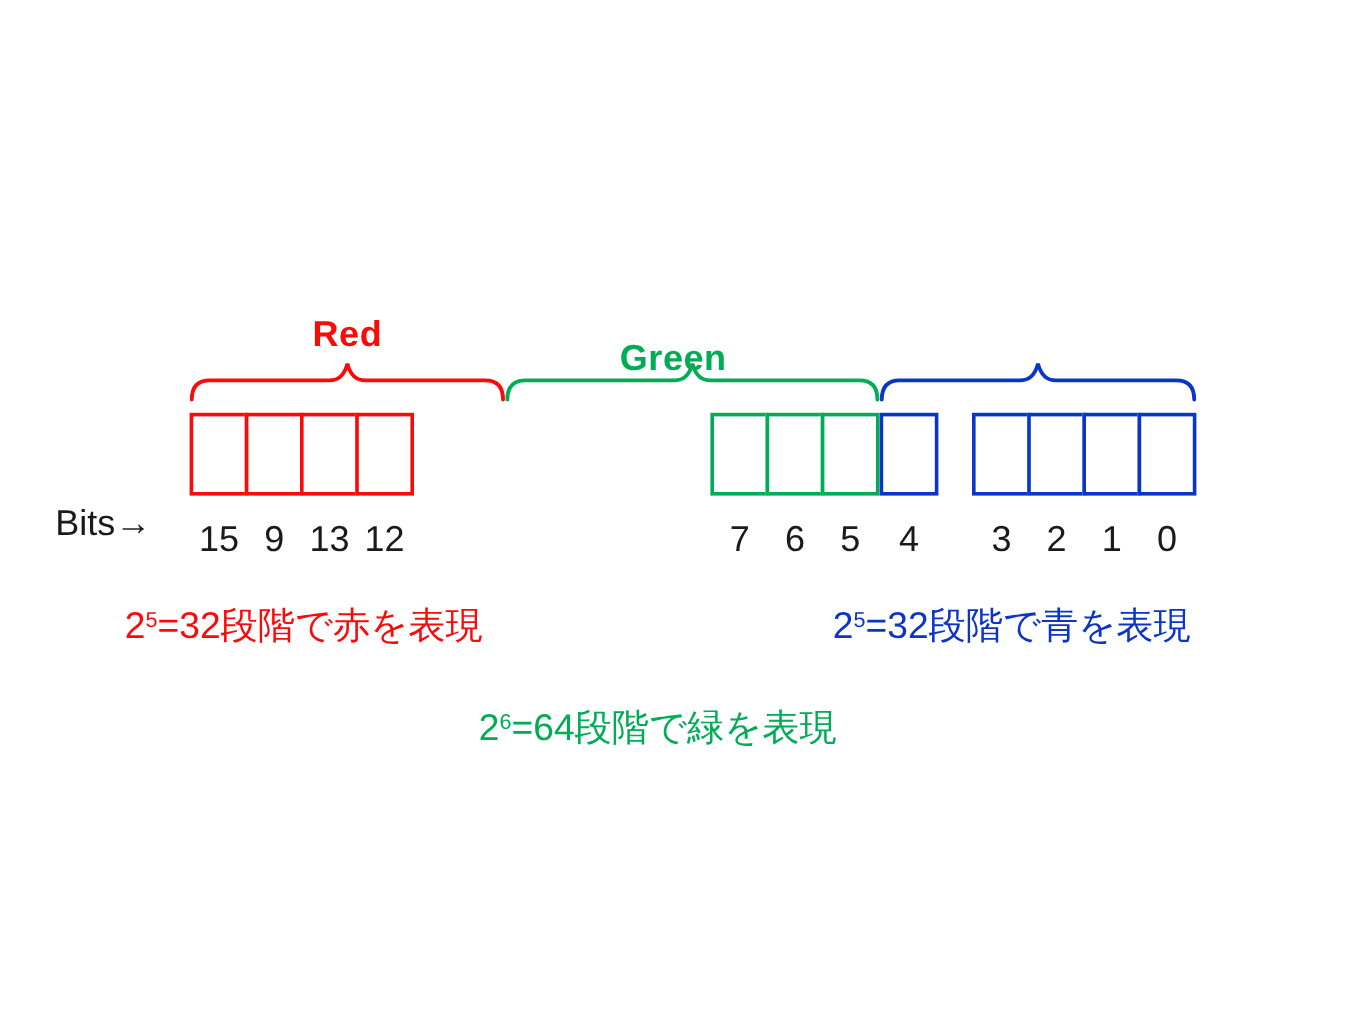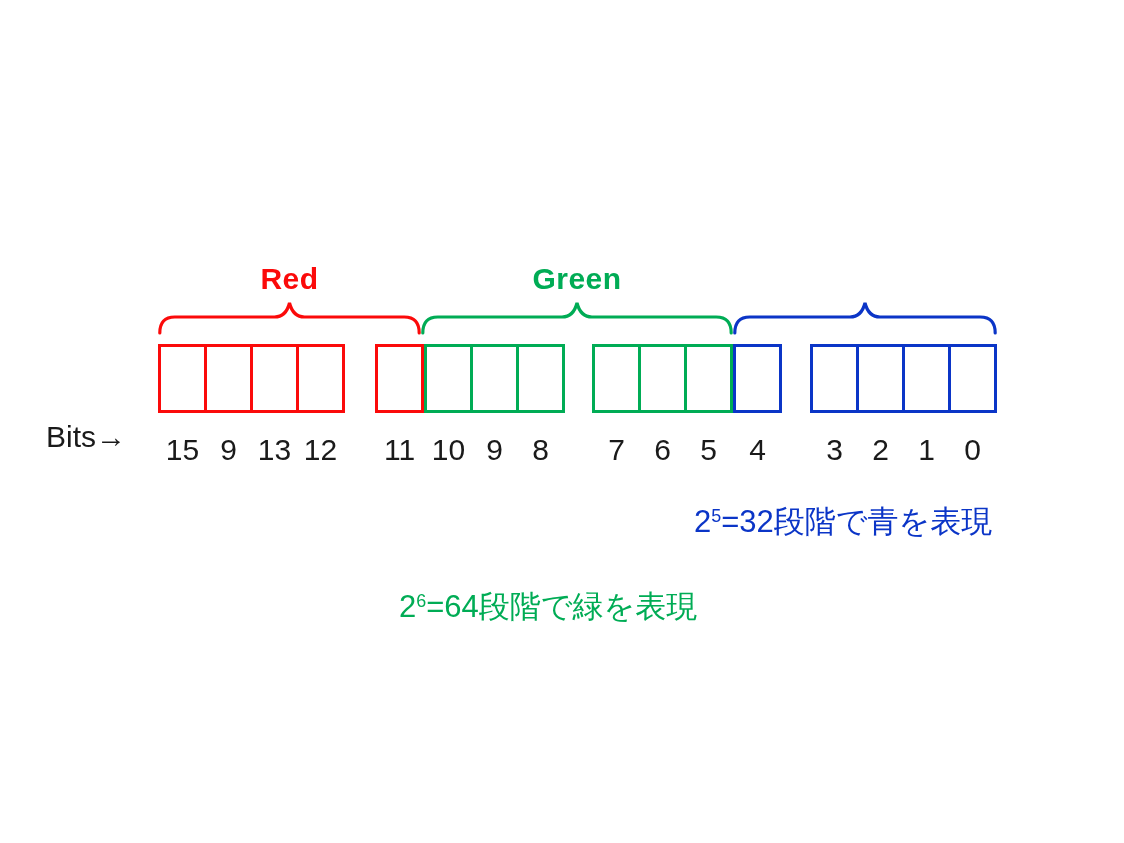--- a/index.html
+++ b/index.html
@@ -17,21 +17,21 @@
   }
   .channel-label {
     position: absolute;
     top: 262px;
     font-size: 30px;
     font-weight: 700;
     text-align: center;
     letter-spacing: 0.5px;
   }
   .channel-label.red   { left: 158px; width: 263px; color: var(--red); }
-  .channel-label.green { left: 421px; width: 312px; color: var(--green); }
+  .channel-label.green { left: 405px; width: 312px; color: var(--green); margin-top: 20px; }
   .channel-label.blue  { left: 733px; width: 264px; color: var(--blue); }
 
   .brace {
     position: absolute;
     top: 301px;
     overflow: visible;
   }
   .brace.red   { left: 158px; }
   .brace.green { left: 421px; }
   .brace.blue  { left: 733px; }
@@ -116,38 +116,20 @@
       </div>
       <div class="bit merge">
         <div class="box" style="border-color: rgb(251, 10, 10);"></div>
         <div class="num">13</div>
       </div>
       <div class="bit merge">
         <div class="box" style="border-color: rgb(251, 10, 10);"></div>
         <div class="num">12</div>
       </div>
     </div>
-  <div class="bit-group g1">
-      <div class="bit">
-        <div class="box" style="border-color: rgb(251, 10, 10);"></div>
-        <div class="num">11</div>
-      </div>
-      <div class="bit">
-        <div class="box" style="border-color: rgb(0, 172, 85);"></div>
-        <div class="num">10</div>
-      </div>
-      <div class="bit merge">
-        <div class="box" style="border-color: rgb(0, 172, 85);"></div>
-        <div class="num">9</div>
-      </div>
-      <div class="bit merge">
-        <div class="box" style="border-color: rgb(0, 172, 85);"></div>
-        <div class="num">8</div>
-      </div>
-    </div>
   <div class="bit-group g2">
       <div class="bit">
         <div class="box" style="border-color: rgb(0, 172, 85);"></div>
         <div class="num">7</div>
       </div>
       <div class="bit merge">
         <div class="box" style="border-color: rgb(0, 172, 85);"></div>
         <div class="num">6</div>
       </div>
       <div class="bit merge">
@@ -173,20 +155,23 @@
         <div class="num">1</div>
       </div>
       <div class="bit merge">
         <div class="box" style="border-color: rgb(11, 53, 199);"></div>
         <div class="num">0</div>
       </div>
     </div>
 
   <div class="bits-axis-label">Bits→</div>
 
+  <div class="note red-note">
+    <span>2</span><sup>5</sup><span>=32段階で赤を表現</span>
+  </div>
   <div class="note blue-note">
     <span>2</span><sup>5</sup><span>=32段階で青を表現</span>
   </div>
   <div class="note green-note">
     <span>2</span><sup>6</sup><span>=64段階で緑を表現</span>
   </div>
 
 </div>
 
 </body></html>

